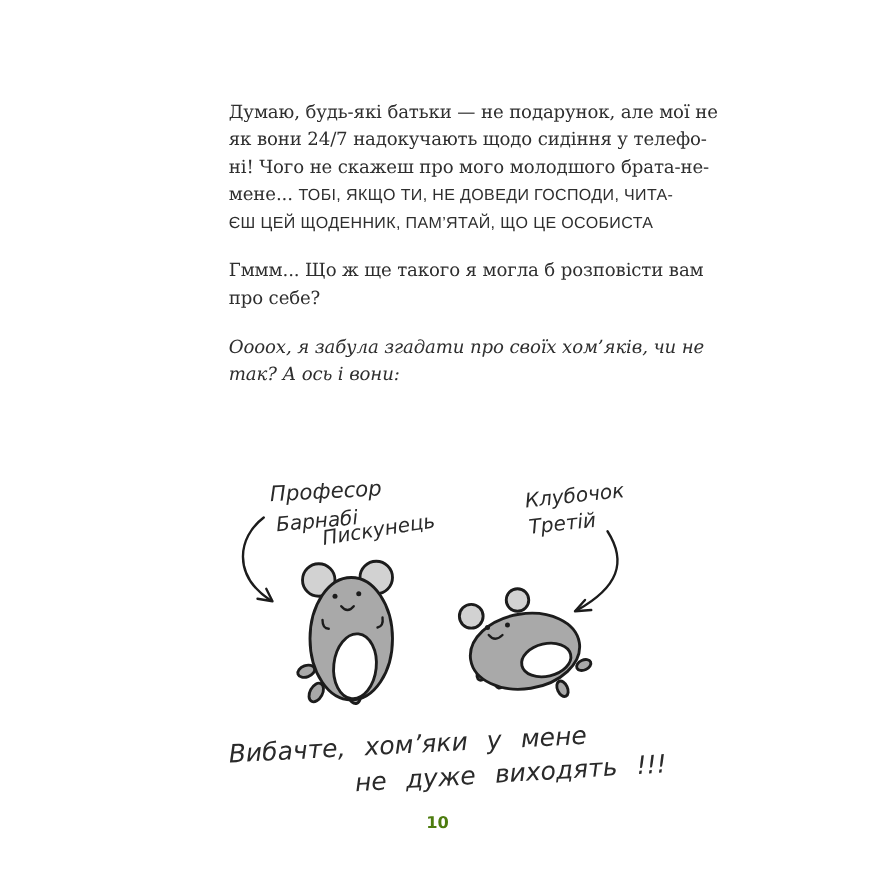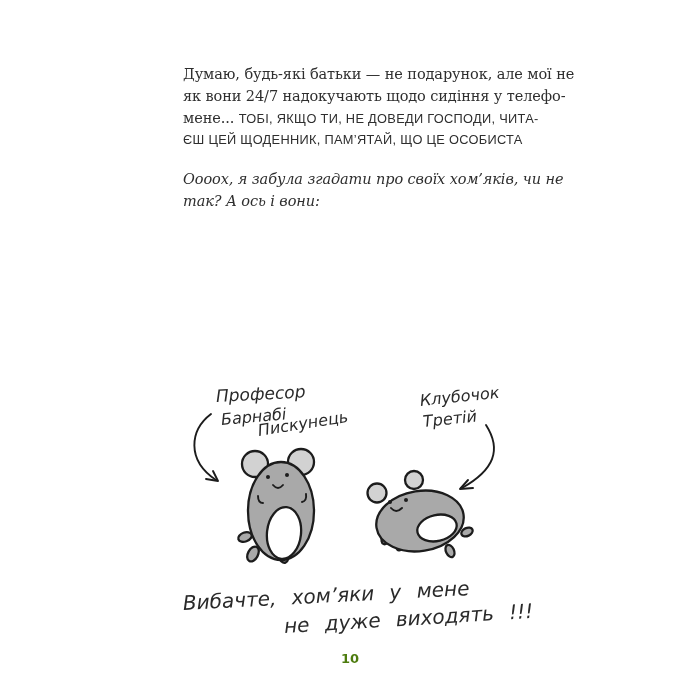--- a/index.html
+++ b/index.html
@@ -1,19 +1,19 @@
 <!DOCTYPE html>
 <html><head>
 <meta charset="utf-8">
 <style>
   html,body{margin:0;padding:0;background:#ffffff;}
   .page{position:relative;width:700px;height:700px;background:#ffffff;overflow:hidden;
         font-family:"DejaVu Serif", serif;color:#2e2e2e;}
   .textblock{position:absolute;left:183px;top:63px;width:370px;}
-  .para{margin:0 0 17px 0;}
+  .para{margin:16px 0 17px 0;}
   .para.p3{margin-bottom:0;font-style:italic;}
   .pline{white-space:nowrap;height:22px;line-height:22px;font-size:14.5px;
          letter-spacing:-0.1px;}
   .caps{font-family:Liberation Sans, sans-serif;font-size:12.8px;letter-spacing:0.3px;}
   .hand{position:absolute;font-family:"DejaVu Sans", sans-serif;font-style:italic;
         color:#2a2a2a;white-space:nowrap;transform-origin:left center;}
   .label-hand{font-size:16px;}
   .caption-hand{font-size:20px;word-spacing:9px;}
   .illus-svg{position:absolute;left:180px;top:380px;width:360px;height:230px;}
   .stroked{stroke:#1c1c1c;stroke-width:2.3;stroke-linecap:round;stroke-linejoin:round;}
@@ -24,24 +24,27 @@
 </style>
 </head>
 <body>
 
 <div class="page">
 
   <div class="textblock">
     <div class="para">
       <div class="pline">Думаю, будь-які батьки — не подарунок, але мої не</div>
       <div class="pline">як вони 24/7 надокучають щодо сидіння у телефо-</div>
+      <div class="pline">ні! Чого не скажеш про мого молодшого брата-не-</div>
       <div class="pline"><span>мене... </span><span class="caps">ТОБІ, ЯКЩО ТИ, НЕ ДОВЕДИ ГОСПОДИ, ЧИТА-</span></div>
       <div class="pline caps">ЄШ ЦЕЙ ЩОДЕННИК, ПАМ’ЯТАЙ, ЩО ЦЕ ОСОБИСТА</div>
     </div>
     <div class="para">
+      <div class="pline">Гммм... Що ж ще такого я могла б розповісти вам</div>
+      <div class="pline">про себе?</div>
     </div>
     <div class="para p3">
       <div class="pline">Оооох, я забула згадати про своїх хом’яків, чи не</div>
       <div class="pline">так? А ось і вони:</div>
     </div>
   </div>
 
   <div class="hand label-hand" style="left:216px;top:386px;font-size:17px;transform:rotate(-3deg);">Професор</div>
   <div class="hand label-hand" style="left:221px;top:410px;transform:rotate(-5deg);">Барнабі</div>
   <div class="hand label-hand" style="left:258px;top:421px;transform:rotate(-9deg);">Пискунець</div>

